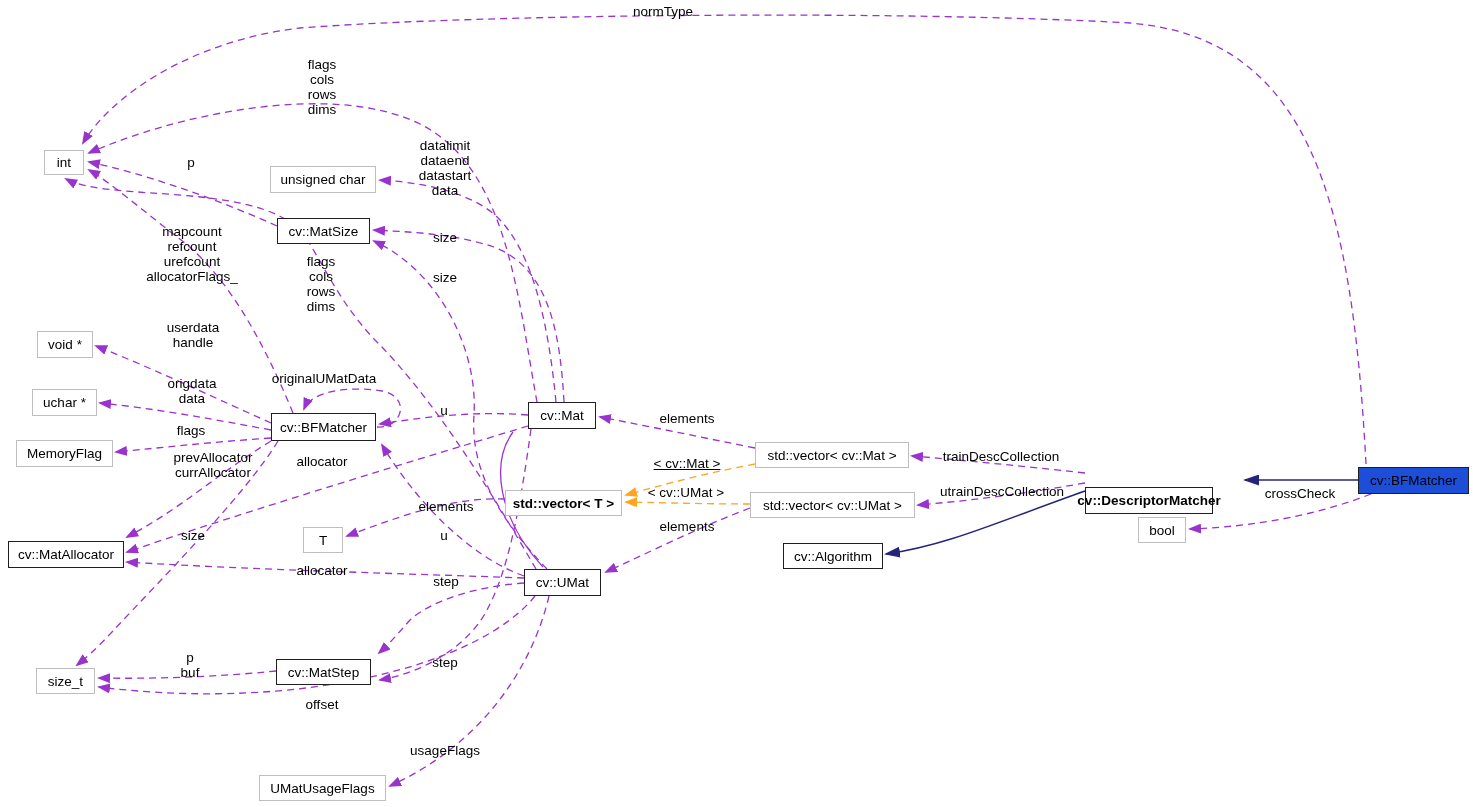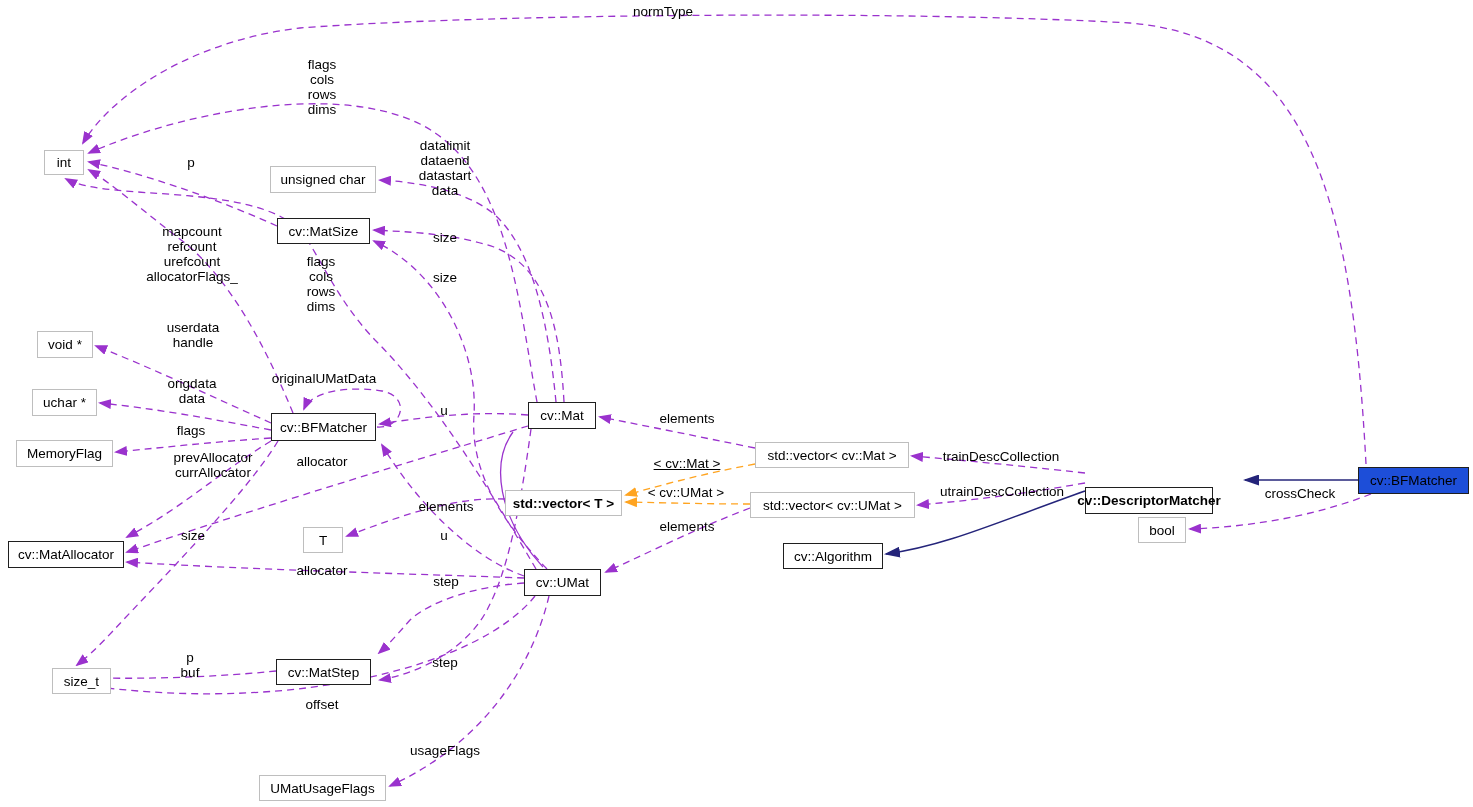--- a/index.html
+++ b/index.html
@@ -104,21 +104,21 @@
   <div class="node plain" style="left:505px;top:490px;width:117px;height:26px;font-weight:bold;">std::vector&lt; T &gt;</div>
   <div class="node plain" style="left:755px;top:442px;width:154px;height:26px;">std::vector&lt; cv::Mat &gt;</div>
   <div class="node plain" style="left:750px;top:492px;width:165px;height:26px;text-align:center;">std::vector&lt; cv::UMat &gt;</div>
   <div class="node doc" style="left:1085px;top:487px;width:128px;height:27px;font-weight:bold;">cv::DescriptorMatcher</div>
   <div class="node hl" style="left:1358px;top:467px;width:111px;height:27px;">cv::BFMatcher</div>
   <div class="node plain" style="left:1138px;top:517px;width:48px;height:26px;">bool</div>
   <div class="node doc" style="left:783px;top:543px;width:100px;height:26px;">cv::Algorithm</div>
   <div class="node doc" style="left:8px;top:541px;width:116px;height:27px;">cv::MatAllocator</div>
   <div class="node plain" style="left:303px;top:527px;width:40px;height:26px;">T</div>
   <div class="node doc" style="left:524px;top:569px;width:77px;height:27px;">cv::UMat</div>
-  <div class="node plain" style="left:52px;top:668px;width:59px;height:26px;">size_t</div>
+  <div class="node plain" style="left:36px;top:668px;width:59px;height:26px;">size_t</div>
   <div class="node doc" style="left:276px;top:659px;width:95px;height:26px;">cv::MatStep</div>
   <div class="node plain" style="left:259px;top:775px;width:127px;height:26px;">UMatUsageFlags</div>
 
   <span class="elabel" style="left:663px;top:4px;">normType</span>
   <span class="elabel" style="left:322px;top:57px;">flags
 cols
 rows
 dims</span>
   <span class="elabel" style="left:191px;top:155px;">p</span>
   <span class="elabel" style="left:445px;top:138px;">datalimit

